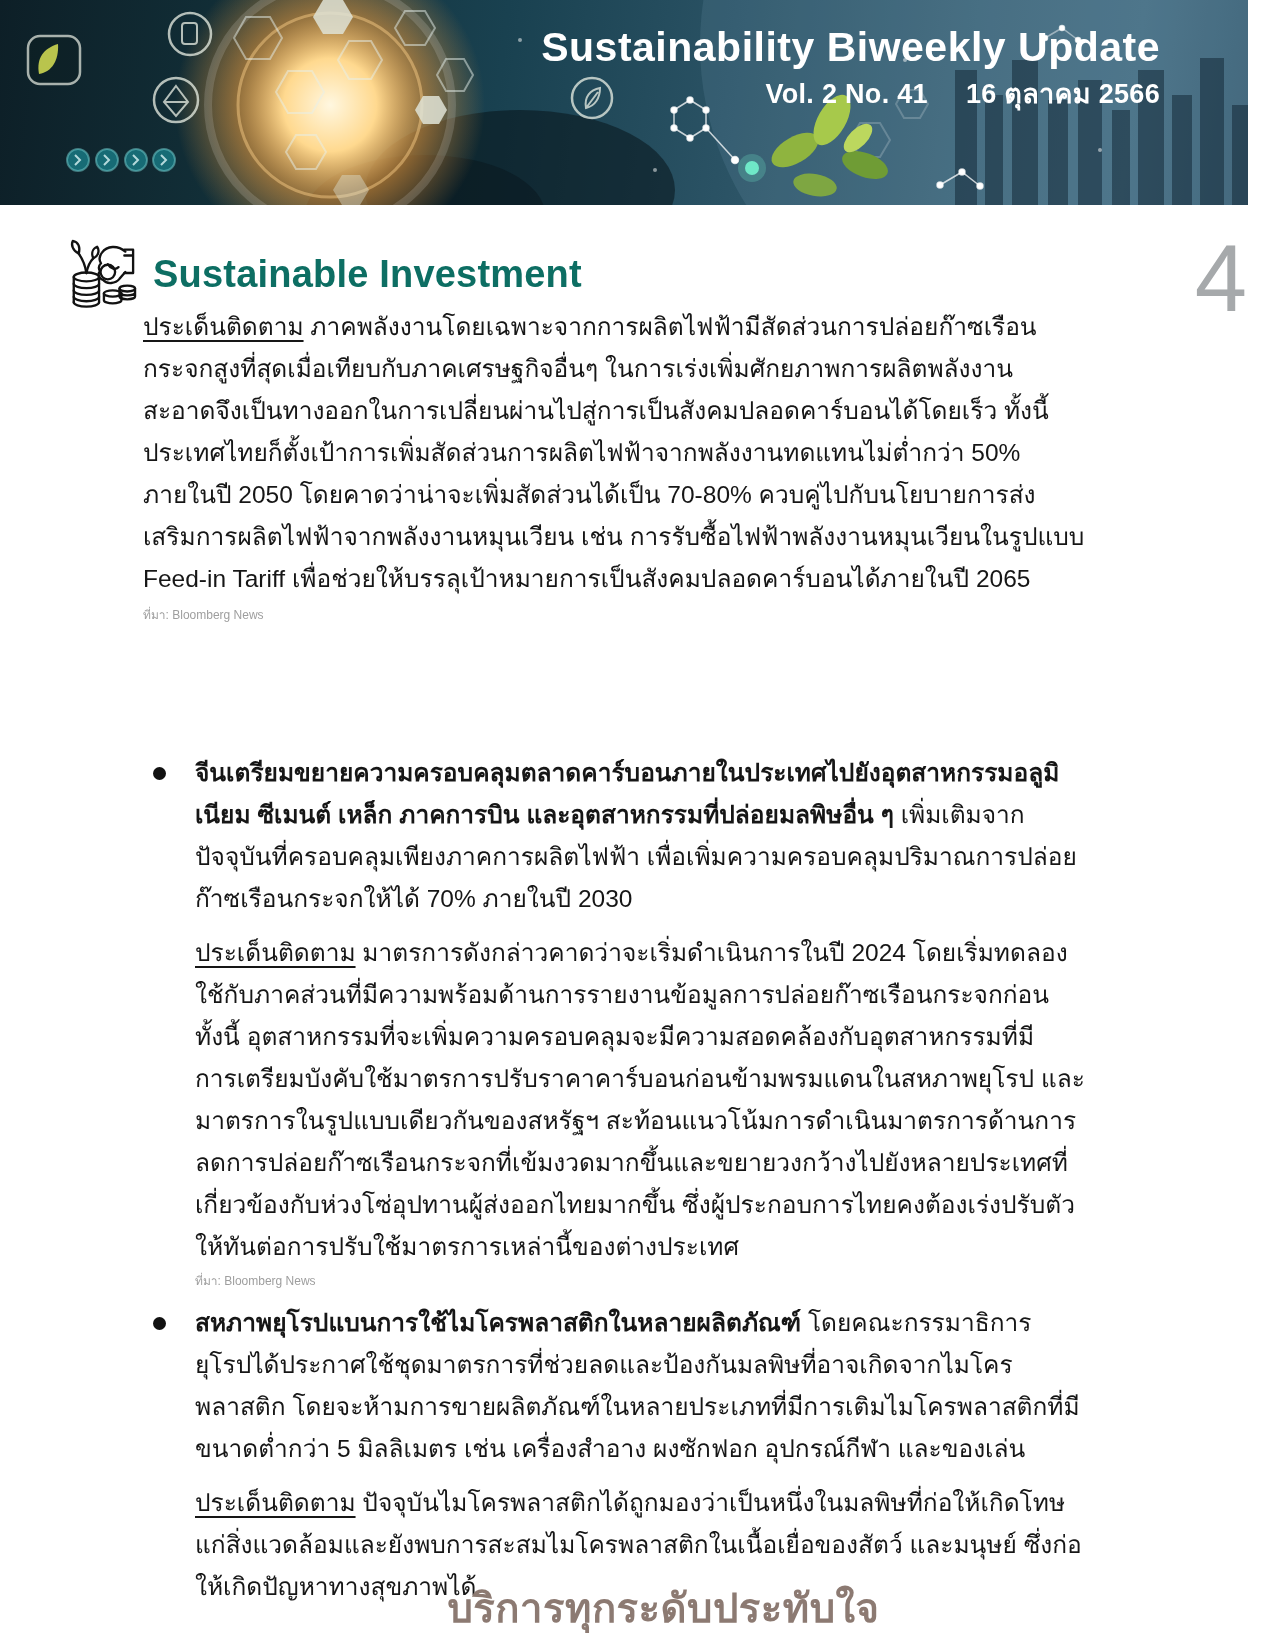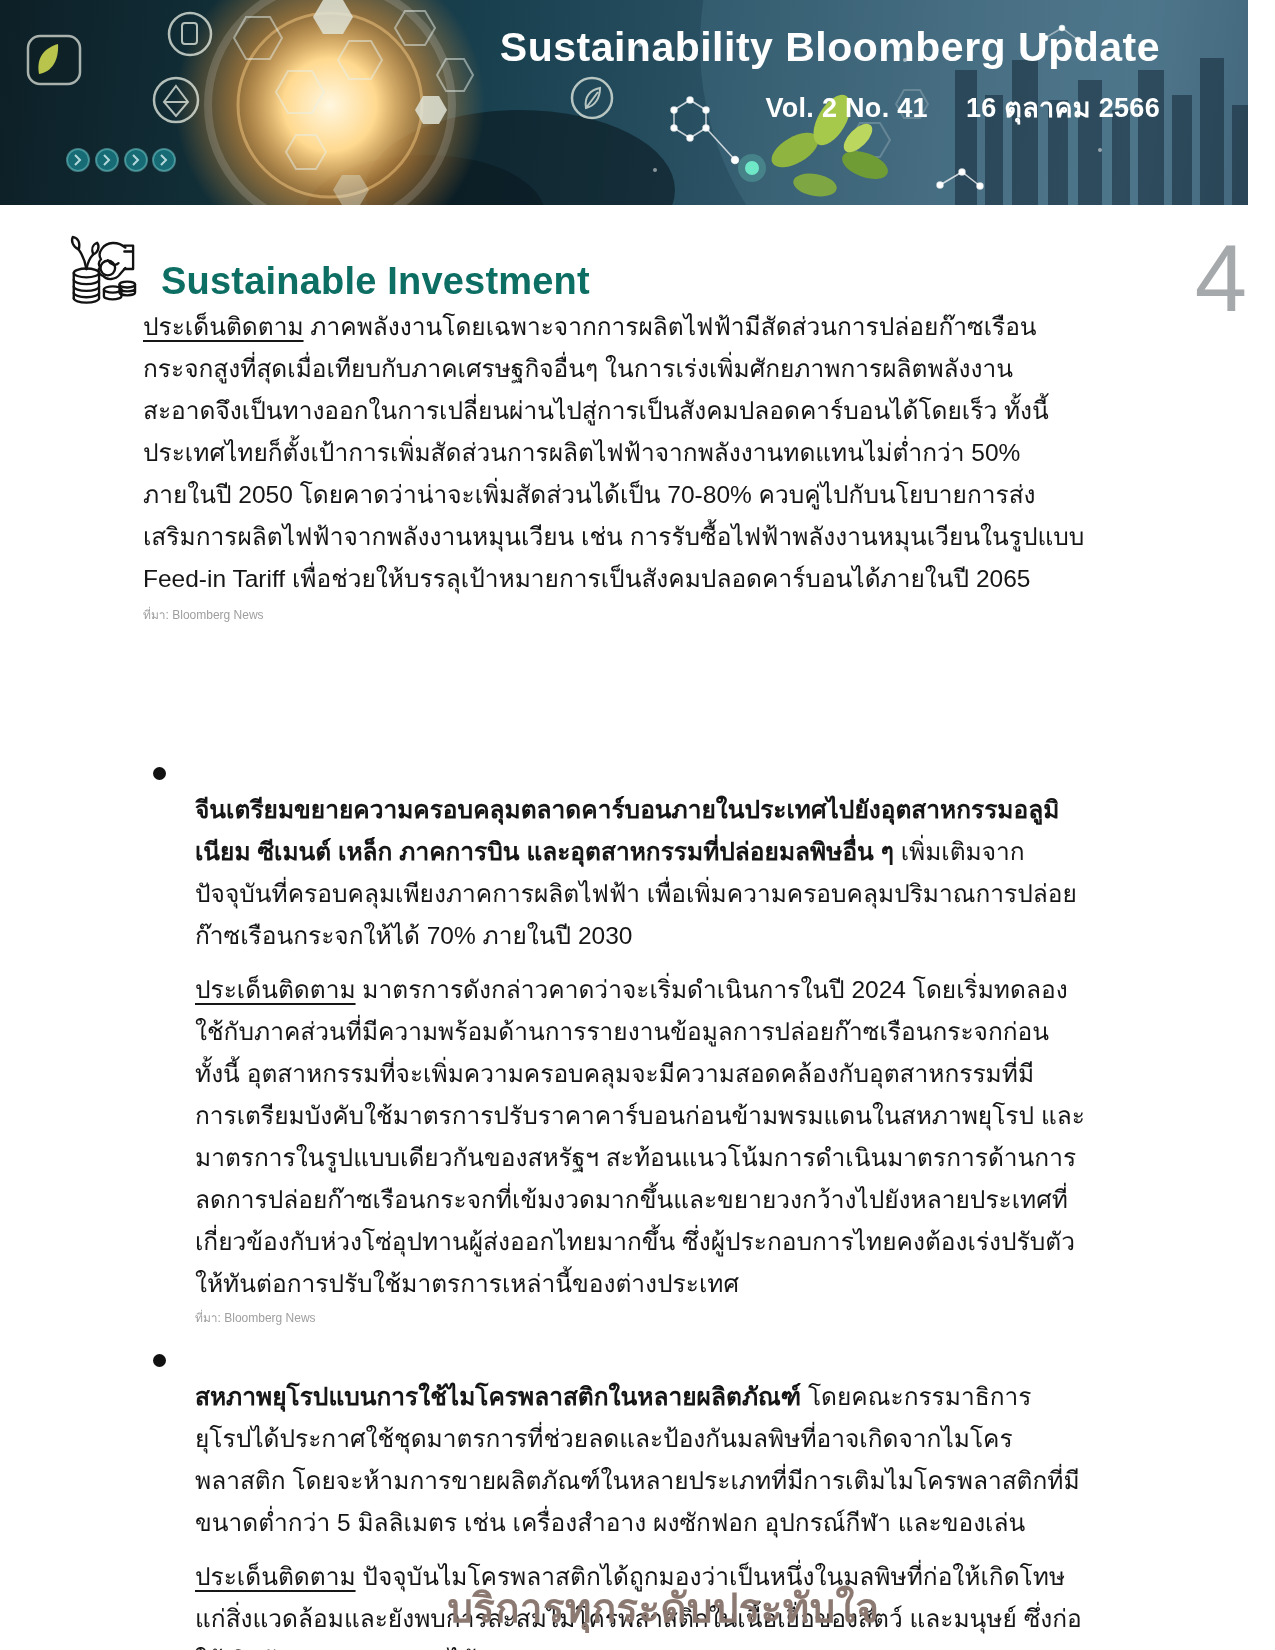--- a/index.html
+++ b/index.html
@@ -9,35 +9,35 @@
   }
   
   .banner{
     position:absolute;top:0;left:0;width:1248px;height:205px;
     background:linear-gradient(97deg,#0d1f27 0%,#123039 20%,#194150 40%,#2a5264 58%,#3f6679 78%,#466e82 90%,#3a5e72 100%);
     overflow:hidden;
   }
   .banner svg.deco{position:absolute;inset:0;display:block;}
   .banner-inner{position:absolute;top:24px;right:88px;text-align:right;color:#ffffff;z-index:3;}
   .banner-title{font-size:41px;font-weight:bold;letter-spacing:.5px;line-height:1.15;}
-  .banner-sub{margin-top:15px;font-size:27px;font-weight:bold;letter-spacing:.3px;}
+  .banner-sub{margin-top:1px;font-size:27px;font-weight:bold;letter-spacing:.3px;}
   .banner-sub .date{margin-left:38px;}
   
   .page-number{
     position:absolute;top:232px;right:28px;font-size:94px;line-height:1;
     color:#a6a9ab;font-weight:normal;
   }
   
   .section{position:absolute;left:65px;width:1020px;}
   .sec1{top:242px;}
   .sec2{top:728px;}
-  .sec-head{display:flex;align-items:flex-end;gap:24px;height:64px;}
+  .sec-head{display:flex;align-items:center;gap:16px;height:64px;}
   .sec-icon{width:72px;height:72px;flex:none;}
   .sec-title{margin:0;font-size:38px;line-height:50px;font-weight:bold;color:#0d6e63;letter-spacing:.2px;}
-  .body-txt{font-size:24.5px;line-height:42px;color:#161616;margin-top:37px;}
+  .body-txt{font-size:24.5px;line-height:42px;color:#161616;}
   .sec1 .para{margin:0 0 0 78px;width:942px;}
   .b{font-weight:bold;}
   .fu-label{font-weight:normal;text-decoration:underline;text-underline-offset:5px;text-decoration-thickness:2px;}
   .source{margin:4px 0 0 78px;font-size:12px;line-height:22px;color:#9e9e9e;}
   
   .bullets{margin-top:24px;}
   .bullet{display:flex;margin-left:88px;}
   .bullet + .bullet{margin-top:10px;}
   .bdot-col{width:42px;flex:none;padding-top:15px;}
   .bdot{display:block;width:13px;height:13px;border-radius:50%;background:#111111;}
@@ -171,21 +171,21 @@
       <g fill="rgba(255,255,255,0.5)">
         <circle cx="640" cy="45" r="2"></circle>
           <circle cx="655" cy="170" r="2"></circle>
           <circle cx="905" cy="60" r="2"></circle>
         <circle cx="520" cy="40" r="2"></circle>
           <circle cx="1100" cy="150" r="2"></circle>
       </g>
     </svg>
 
     <div class="banner-inner">
-      <div class="banner-title">Sustainability Bloomberg Update</div>
+      <div class="banner-title">Sustainability Biweekly Update</div>
       <div class="banner-sub">
         <span>Vol. 2 No. 41</span><span class="date">16 ตุลาคม 2566</span>
       </div>
     </div>
   </header>
 
   <div class="page-number">4</div>
 
   <section class="section sec1">
     <div class="sec-head">

